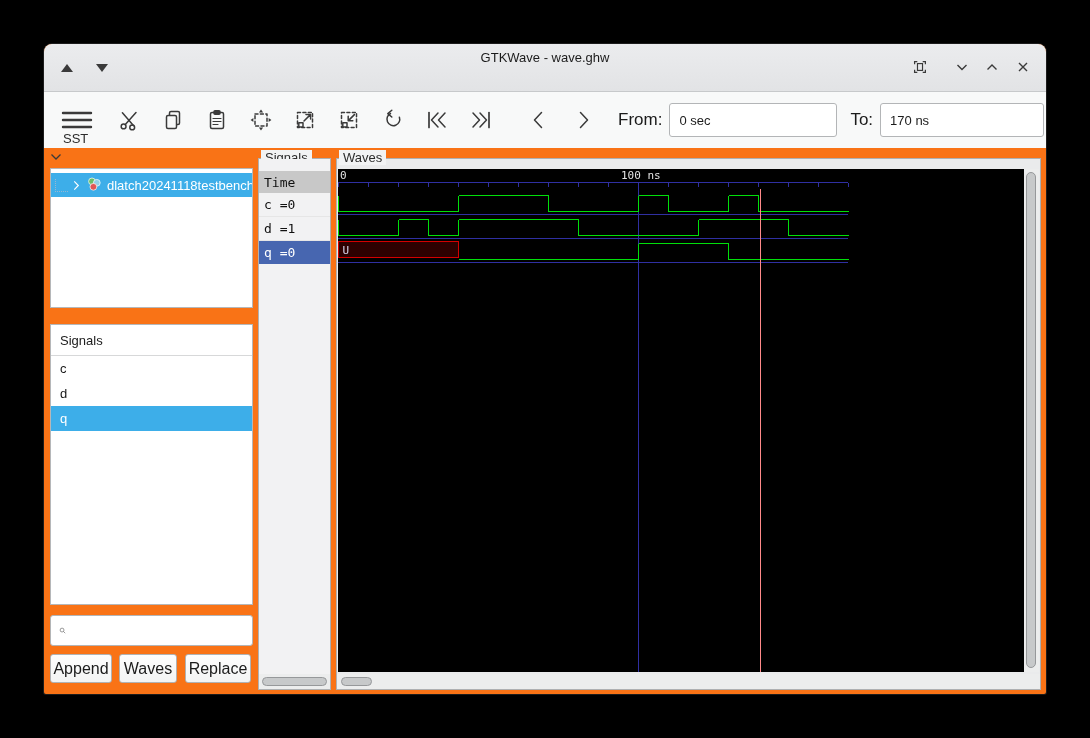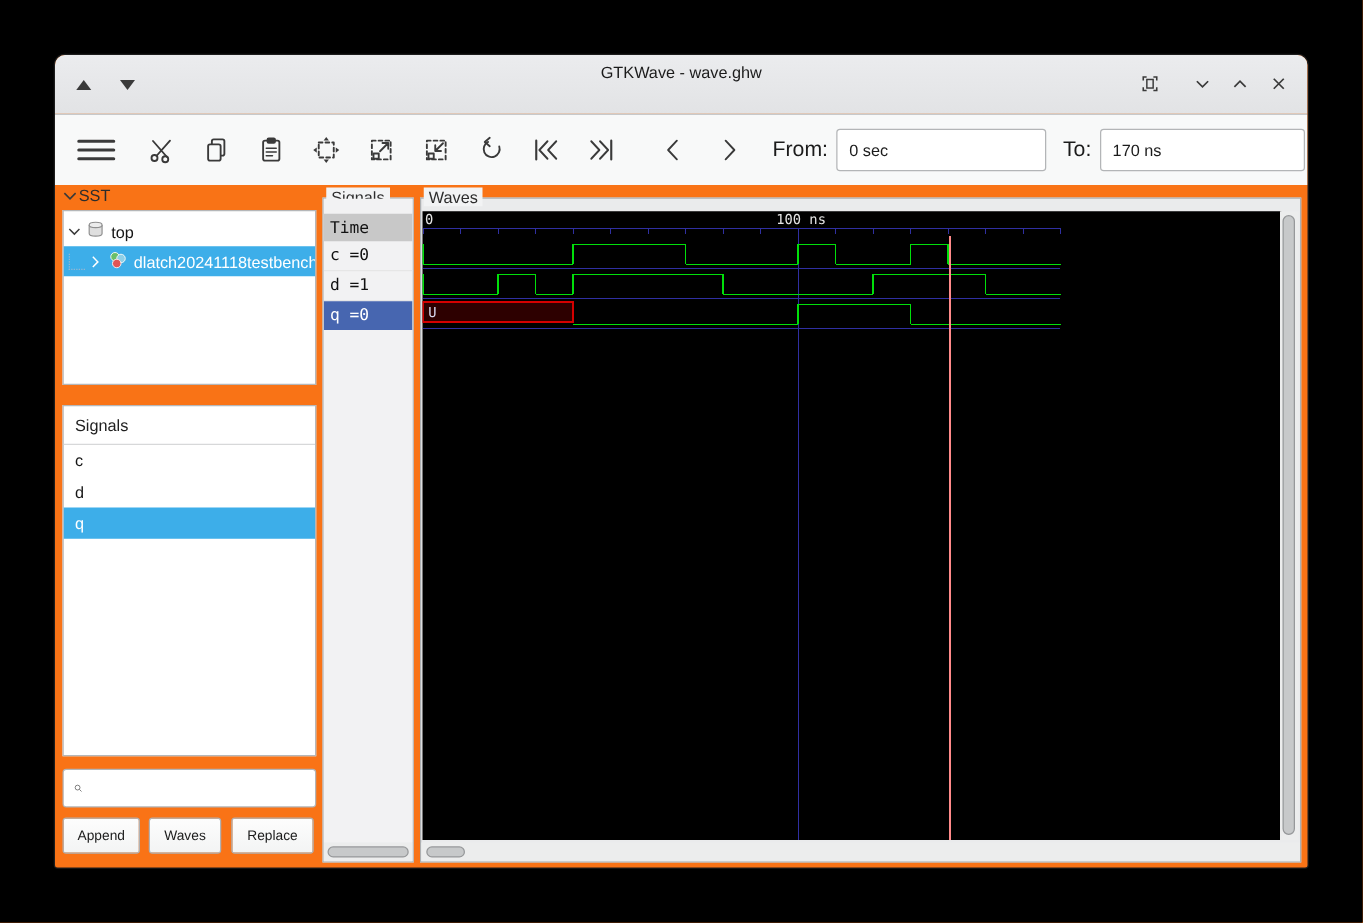--- a/index.html
+++ b/index.html
@@ -38,21 +38,21 @@
   .tree-text{white-space:nowrap;overflow:hidden;}
   
   .siglist-header{height:30px;display:flex;align-items:center;padding-left:9px;font-size:13px;color:#202020;border-bottom:1px solid #d7d8d9;}
   .sigrow{height:25px;display:flex;align-items:center;padding-left:9px;font-size:13px;color:#161616;}
   .sigrow.sel{background:#3daee9;color:#fff;}
   
   .search{position:absolute;left:6px;top:571px;width:203px;height:31px;background:#fff;border:1px solid #b3b5b7;
     border-radius:3px;box-sizing:border-box;display:flex;align-items:center;padding-left:8px;}
   .search input{border:none;outline:none;flex:1;font-size:13px;background:transparent;margin-left:6px;font-family:"Liberation Sans",sans-serif;}
   .btn{position:absolute;top:610px;height:29px;background:linear-gradient(#fdfdfd,#f3f4f4);border:1px solid #b0b2b4;
-    border-radius:3px;font-size:11px;color:#1b1b1b;display:flex;align-items:center;justify-content:center;box-sizing:border-box;}
+    border-radius:3px;font-size:16px;color:#1b1b1b;display:flex;align-items:center;justify-content:center;box-sizing:border-box;}
   
   .mono{font-family:"DejaVu Sans Mono","Liberation Mono",monospace;}
   .wn-body{position:absolute;left:0;top:0;right:0;bottom:15px;background:#f2f2f3;overflow:hidden;}
   .wn-time{height:22px;margin-top:12px;background:#c8c8c8;display:flex;align-items:center;padding-left:5px;
     font-size:13px;color:#111;}
   .wn-row{height:23px;display:flex;align-items:center;padding-left:5px;font-size:13px;color:#111;border-bottom:1px solid #e6e6e6;}
   .wn-row.sel{background:#4766b0;color:#fff;border-bottom:none;}
   
   .sb-track-h{position:absolute;height:15px;background:#eceded;}
   .sb-track-v{position:absolute;width:15px;background:#eceded;}
@@ -177,40 +177,26 @@
     <input class="entry" style="width: 164px;" value="170 ns">
     <div class="tbtn" style="margin-left:8px">
       <svg width="28" height="28" viewBox="0 0 24 24">
         <path d="M18.6 8.2 A 7 7 0 0 0 6.4 7.4 M5.4 15.8 A 7 7 0 0 0 17.6 16.6"></path>
         <path d="M5.9 3.6 L6.3 7.7 L10.3 6.9"></path>
         <path d="M18.1 20.4 L17.7 16.3 L13.7 17.1"></path>
       </svg>
     </div>
   </div>
 
-  <div class="plain-label" style="left:19px;top:105px">SST</div>
+  <div class="plain-label" style="left:19px;top:87px">SST</div>
   <svg style="position:absolute;left:6px;top:108px" width="12" height="10" viewBox="0 0 12 10">
     <path d="M1.5 2.5 L6 7 L10.5 2.5" stroke="#3a3a3a" fill="none" stroke-width="1.3"></path>
   </svg>
 
   <div class="boxed" style="left:6px;top:124px;width:203px;height:140px;padding-top:4px">
-    <div class="tree-row">
-      <span class="chev">
-        <svg width="11" height="9" viewBox="0 0 12 10">
-            <path d="M1.5 2.5 L6 7 L10.5 2.5" stroke="#3a3a3a" fill="none" stroke-width="1.3"></path>
-          </svg>
-      </span>
-      <span class="ticon">
-        <svg width="15" height="15" viewBox="0 0 16 16">
-          <path d="M2.5 4.2 V11.5 A5.5 2.3 0 0 0 13.5 11.5 V4.2" fill="#dfdfdf" stroke="#8f8f8f" stroke-width="1"></path>
-          <ellipse cx="8" cy="4.2" rx="5.5" ry="2.3" fill="#ececec" stroke="#8f8f8f" stroke-width="1"></ellipse>
-        </svg>
-      </span>
-      <span class="tree-text">top</span>
-    </div>
     <div class="tree-row sel">
       <span class="guide"></span>
       <span class="chev">
         <svg width="9" height="11" viewBox="0 0 10 12">
             <path d="M2.5 1.5 L7 6 L2.5 10.5" stroke="#fff" fill="none" stroke-width="1.3"></path>
           </svg>
       </span>
       <span class="ticon">
         <svg width="16" height="16" viewBox="0 0 16 16">
           <circle cx="6" cy="5.4" r="3.4" fill="#6abf69" stroke="#eef7ee" stroke-width="0.8"></circle>

